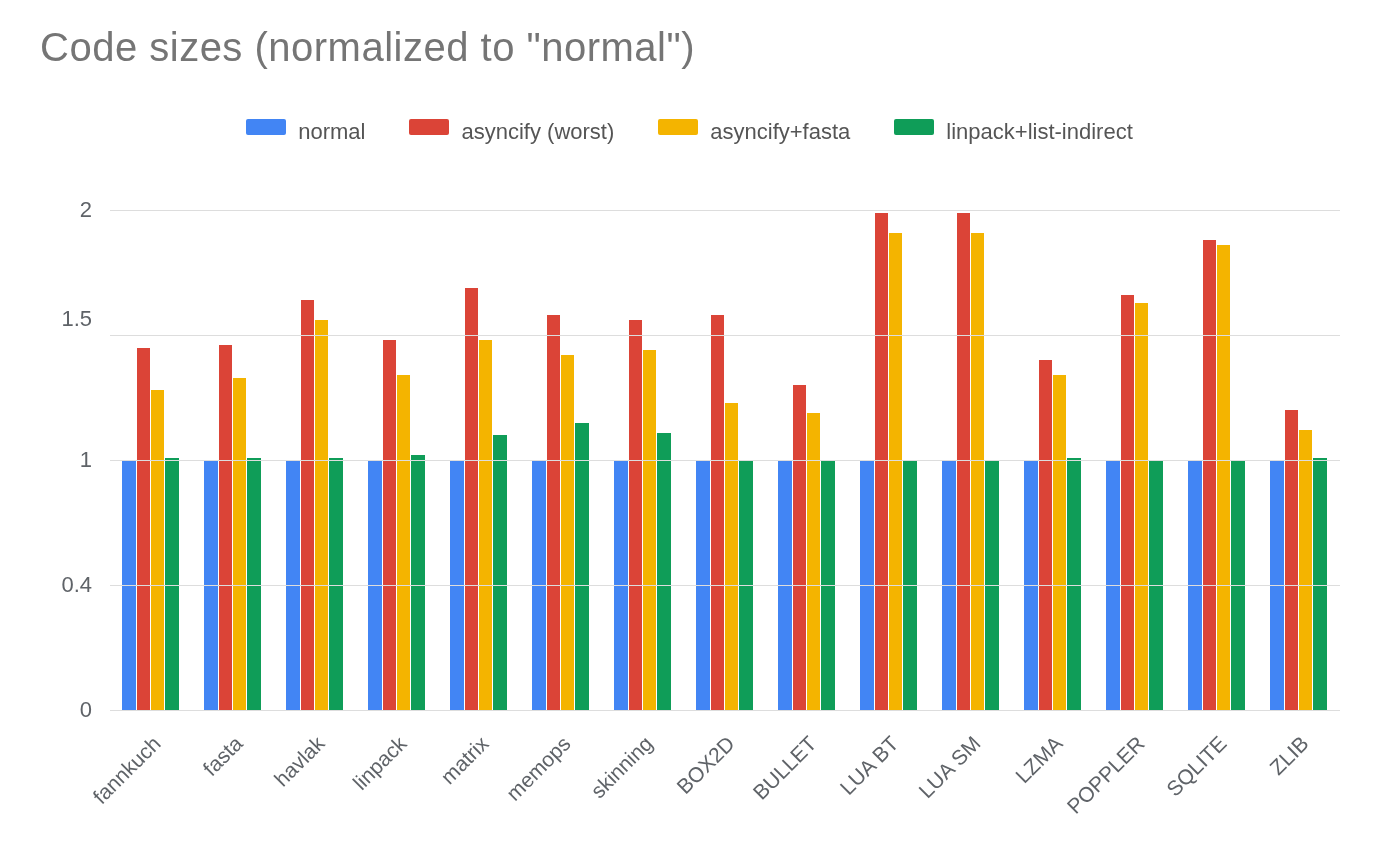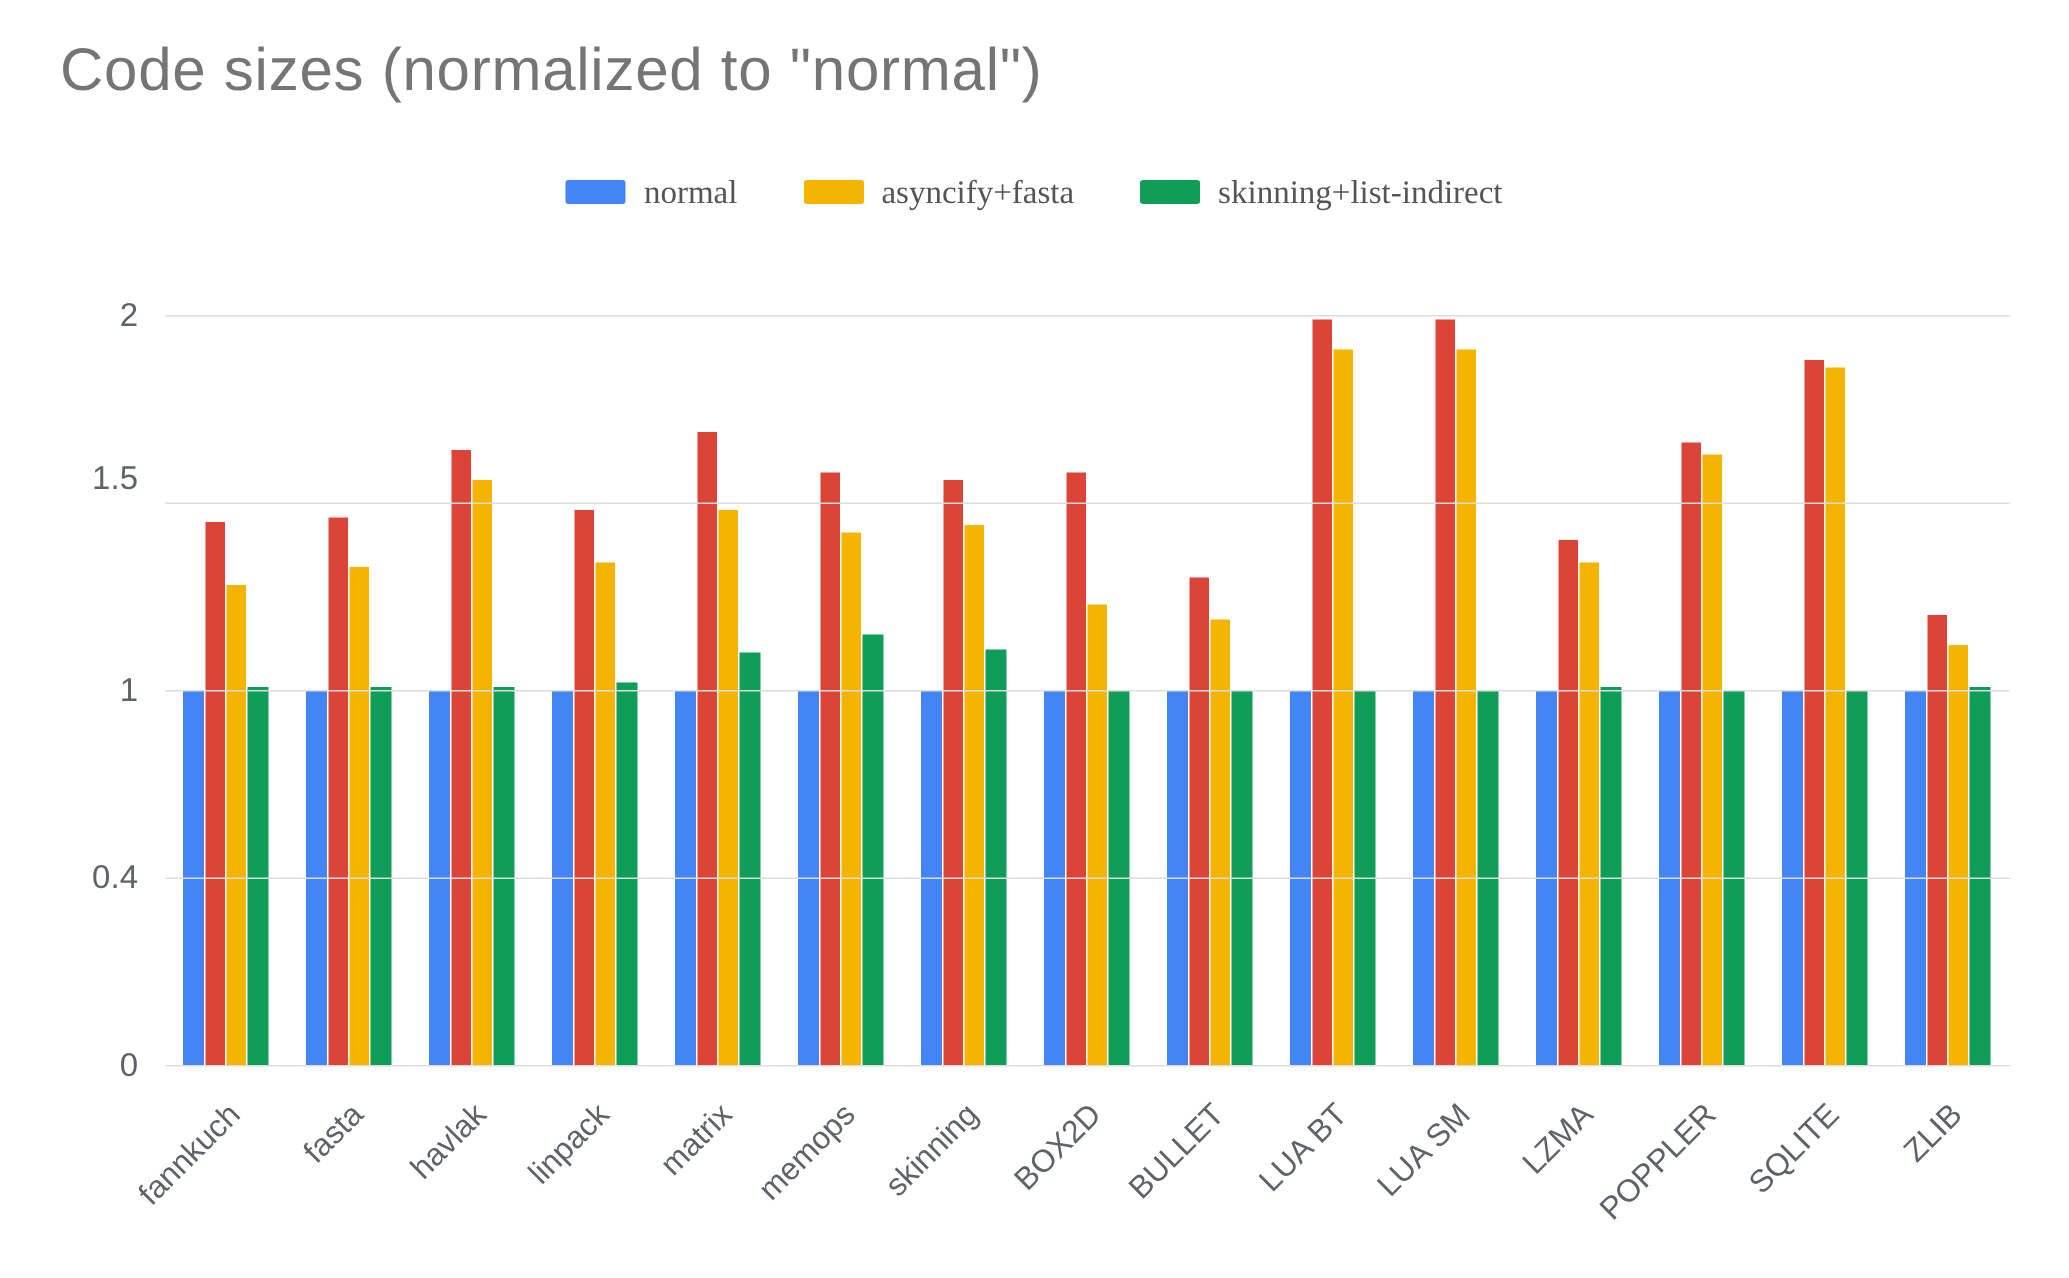--- a/index.html
+++ b/index.html
@@ -1,43 +1,46 @@
 <!DOCTYPE html>
 <html><head>
 <meta charset="utf-8">
 <style>
   html,body{margin:0;padding:0;background:#fff;font-family:Arial,Helvetica,sans-serif;}
   .chart-wrap{position:relative;width:1379px;height:852px;box-sizing:border-box;}
   .title{position:absolute;left:40px;top:25px;font-size:40px;color:#757575;letter-spacing:0.5px;}
   .legend{position:absolute;top:115px;left:0;right:0;text-align:center;font-size:22px;color:#555;}
-  .legend-item{display:inline-flex;align-items:center;margin:0 22px;font-family:Liberation Serif, serif;}
+  .legend-item{display:inline-flex;margin:0 22px;}
   .swatch{display:inline-block;width:40px;height:16px;border-radius:2px;margin-right:12px;}
   .plot{position:absolute;left:110px;top:185px;width:1230px;height:525px;}
   .gridline{position:absolute;left:0;right:0;border-top:1px solid #ddd;}
   .ytick{position:absolute;right:100%;padding-right:18px;transform:translateY(-50%);font-size:22px;color:#5f6368;}
   .bars{position:absolute;left:0;right:0;bottom:0;top:0;}
   .cat{position:absolute;bottom:0;top:0;}
   .bar{position:absolute;bottom:0;}
   .xlabels{position:absolute;left:110px;right:0;top:720px;width:1230px;}
   .xlabel{position:absolute;font-size:21px;color:#5f6368;transform-origin:right center;transform:translateX(-100%) rotate(-45deg);white-space:nowrap;}
 </style>
 </head>
 <body>
 
 <div class="chart-wrap">
   <div class="title">Code sizes (normalized to "normal")</div>
   <div class="legend"><span class="legend-item">
         <span class="swatch" style="background: rgb(66, 133, 244);"></span>
         <span>normal</span>
       </span><span class="legend-item">
+        <span class="swatch" style="background: rgb(219, 68, 55);"></span>
+        <span>asyncify (worst)</span>
+      </span><span class="legend-item">
         <span class="swatch" style="background: rgb(244, 180, 0);"></span>
         <span>asyncify+fasta</span>
       </span><span class="legend-item">
         <span class="swatch" style="background: rgb(15, 157, 88);"></span>
-        <span>skinning+list-indirect</span>
+        <span>linpack+list-indirect</span>
       </span></div>
   <div class="plot">
     <div class="bars">
         <div class="cat" style="left: 0px; width: 82px;">
           <div class="bar" style="left: 12.3px; width: 13.35px; height: 250px; background: rgb(66, 133, 244);"></div>
           <div class="bar" style="left: 26.65px; width: 13.35px; height: 362.5px; background: rgb(219, 68, 55);"></div>
           <div class="bar" style="left: 41px; width: 13.35px; height: 320px; background: rgb(244, 180, 0);"></div>
           <div class="bar" style="left: 55.35px; width: 13.35px; height: 252.5px; background: rgb(15, 157, 88);"></div>
         </div>
         <div class="cat" style="left: 82px; width: 82px;">

